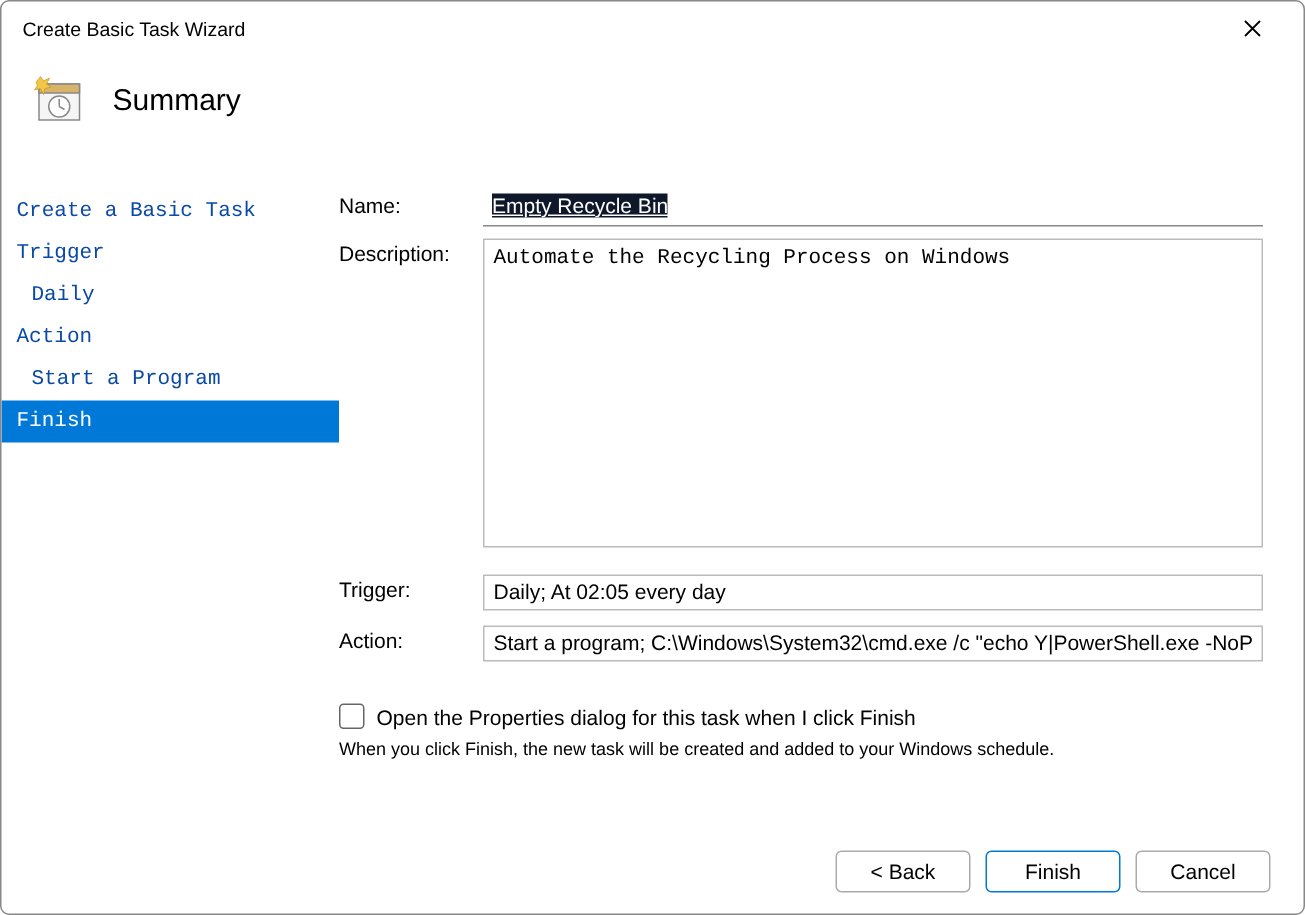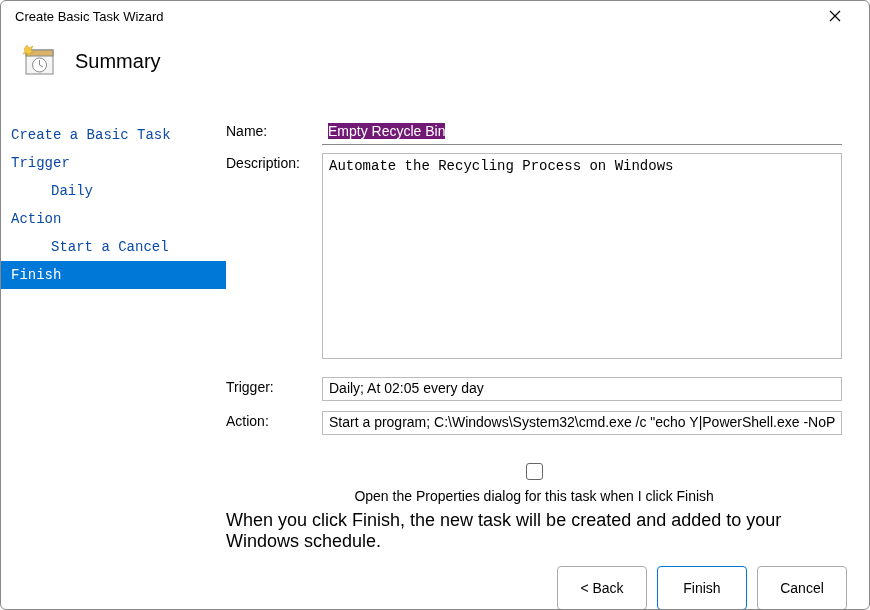--- a/index.html
+++ b/index.html
@@ -60,22 +60,21 @@
     }
     .sidebar .step {
       padding: 4px 10px;
       color: #0a4aa6;
       cursor: pointer;
       font-size: 14px;
       line-height: 20px;
       font-family: Liberation Mono, monospace;
     }
     .sidebar .step.sub {
-      padding-left: 34px;
-      margin-left: 16px;
+      padding-left: 20px;
     }
     .sidebar .step.active {
       background: #0078d7;
       color: #fff;
     }
     .main {
       flex: 1;
       padding-right: 37px;
       display: flex;
       flex-direction: column;
@@ -94,22 +93,23 @@
       flex: 1;
       height: 24px;
       border: none;
       border-bottom: 1px solid #888;
       font-family: inherit;
       font-size: 14px;
       padding: 2px 6px;
       outline: none;
     }
     .name-field .selected {
-      background: #701a75;
+      background: #0f172a;
       color: #fff;
+      text-decoration: underline;
     }
     .desc-field {
       flex: 1;
       height: 206px;
       border: 1px solid #bbb;
       font-family: Liberation Mono, monospace;
       font-size: 14px;
       padding: 4px 6px;
       resize: none;
       outline: none;
@@ -128,43 +128,42 @@
       outline: none;
       white-space: nowrap;
       overflow: hidden;
     }
     .checkbox-row {
       display: flex;
       align-items: center;
       gap: 8px;
       margin-top: 18px;
       font-size: 14px;
-      flex-direction: column;
     }
     .checkbox-row .cb {
       width: 17px;
       height: 17px;
       border: 1px solid #666;
       border-radius: 3px;
       cursor: pointer;
       flex-shrink: 0;
     }
     .note {
-      font-size: 18px;
+      font-size: 12px;
       margin-top: 6px;
     }
     .buttons {
       display: flex;
       justify-content: flex-end;
       gap: 10px;
       padding: 14px 22px;
     }
     .buttons button {
       min-width: 90px;
-      height: 44px;
+      height: 28px;
       font-family: inherit;
       font-size: 14px;
       background: #fff;
       border: 1px solid #aaa;
       border-radius: 4px;
       cursor: pointer;
     }
     .buttons button.primary {
       border: 1px solid #0078d7;
     }
@@ -194,21 +193,21 @@
   </span>
   <h1>Summary</h1>
 </div>
 
 <div class="content">
   <div class="sidebar">
     <div class="step">Create a Basic Task</div>
     <div class="step">Trigger</div>
     <div class="step sub">Daily</div>
     <div class="step">Action</div>
-    <div class="step sub">Start a Cancel</div>
+    <div class="step sub">Start a Program</div>
     <div class="step active">Finish</div>
   </div>
 
   <div class="main">
     <div class="form-row">
       <label>Name:</label>
       <div class="name-field"><span class="selected">Empty Recycle Bin</span></div>
     </div>
 
     <div class="form-row">

